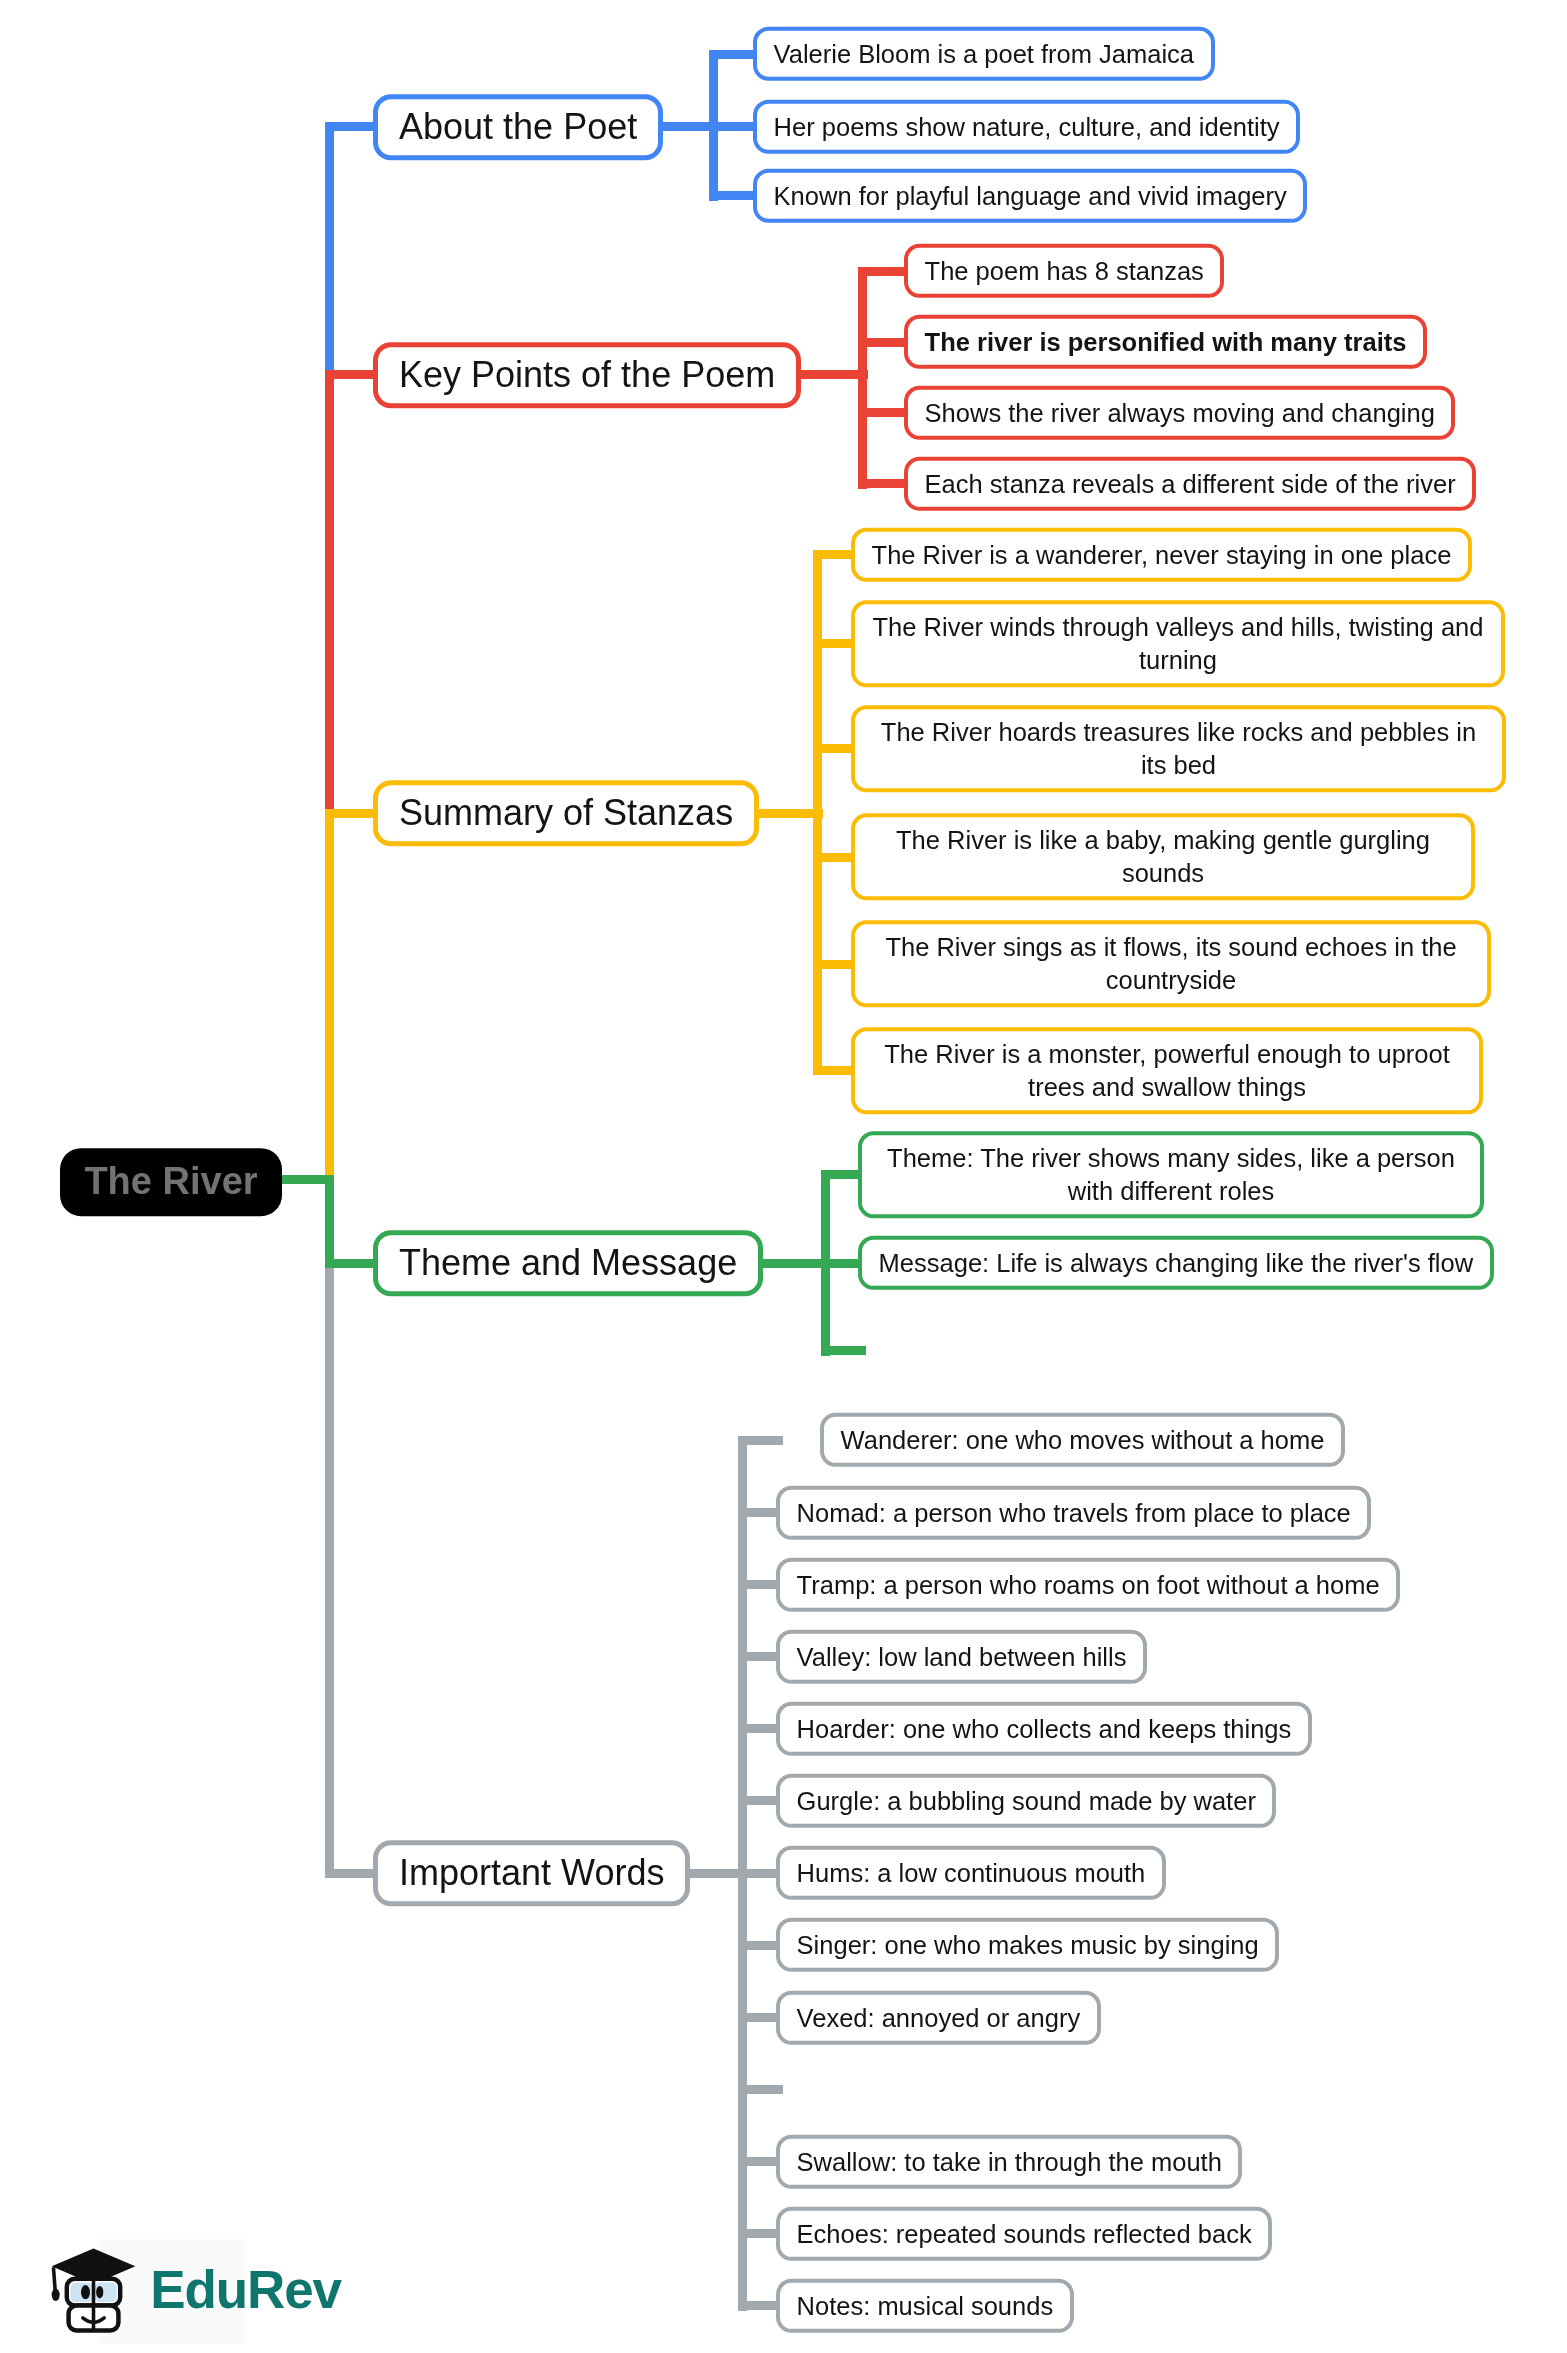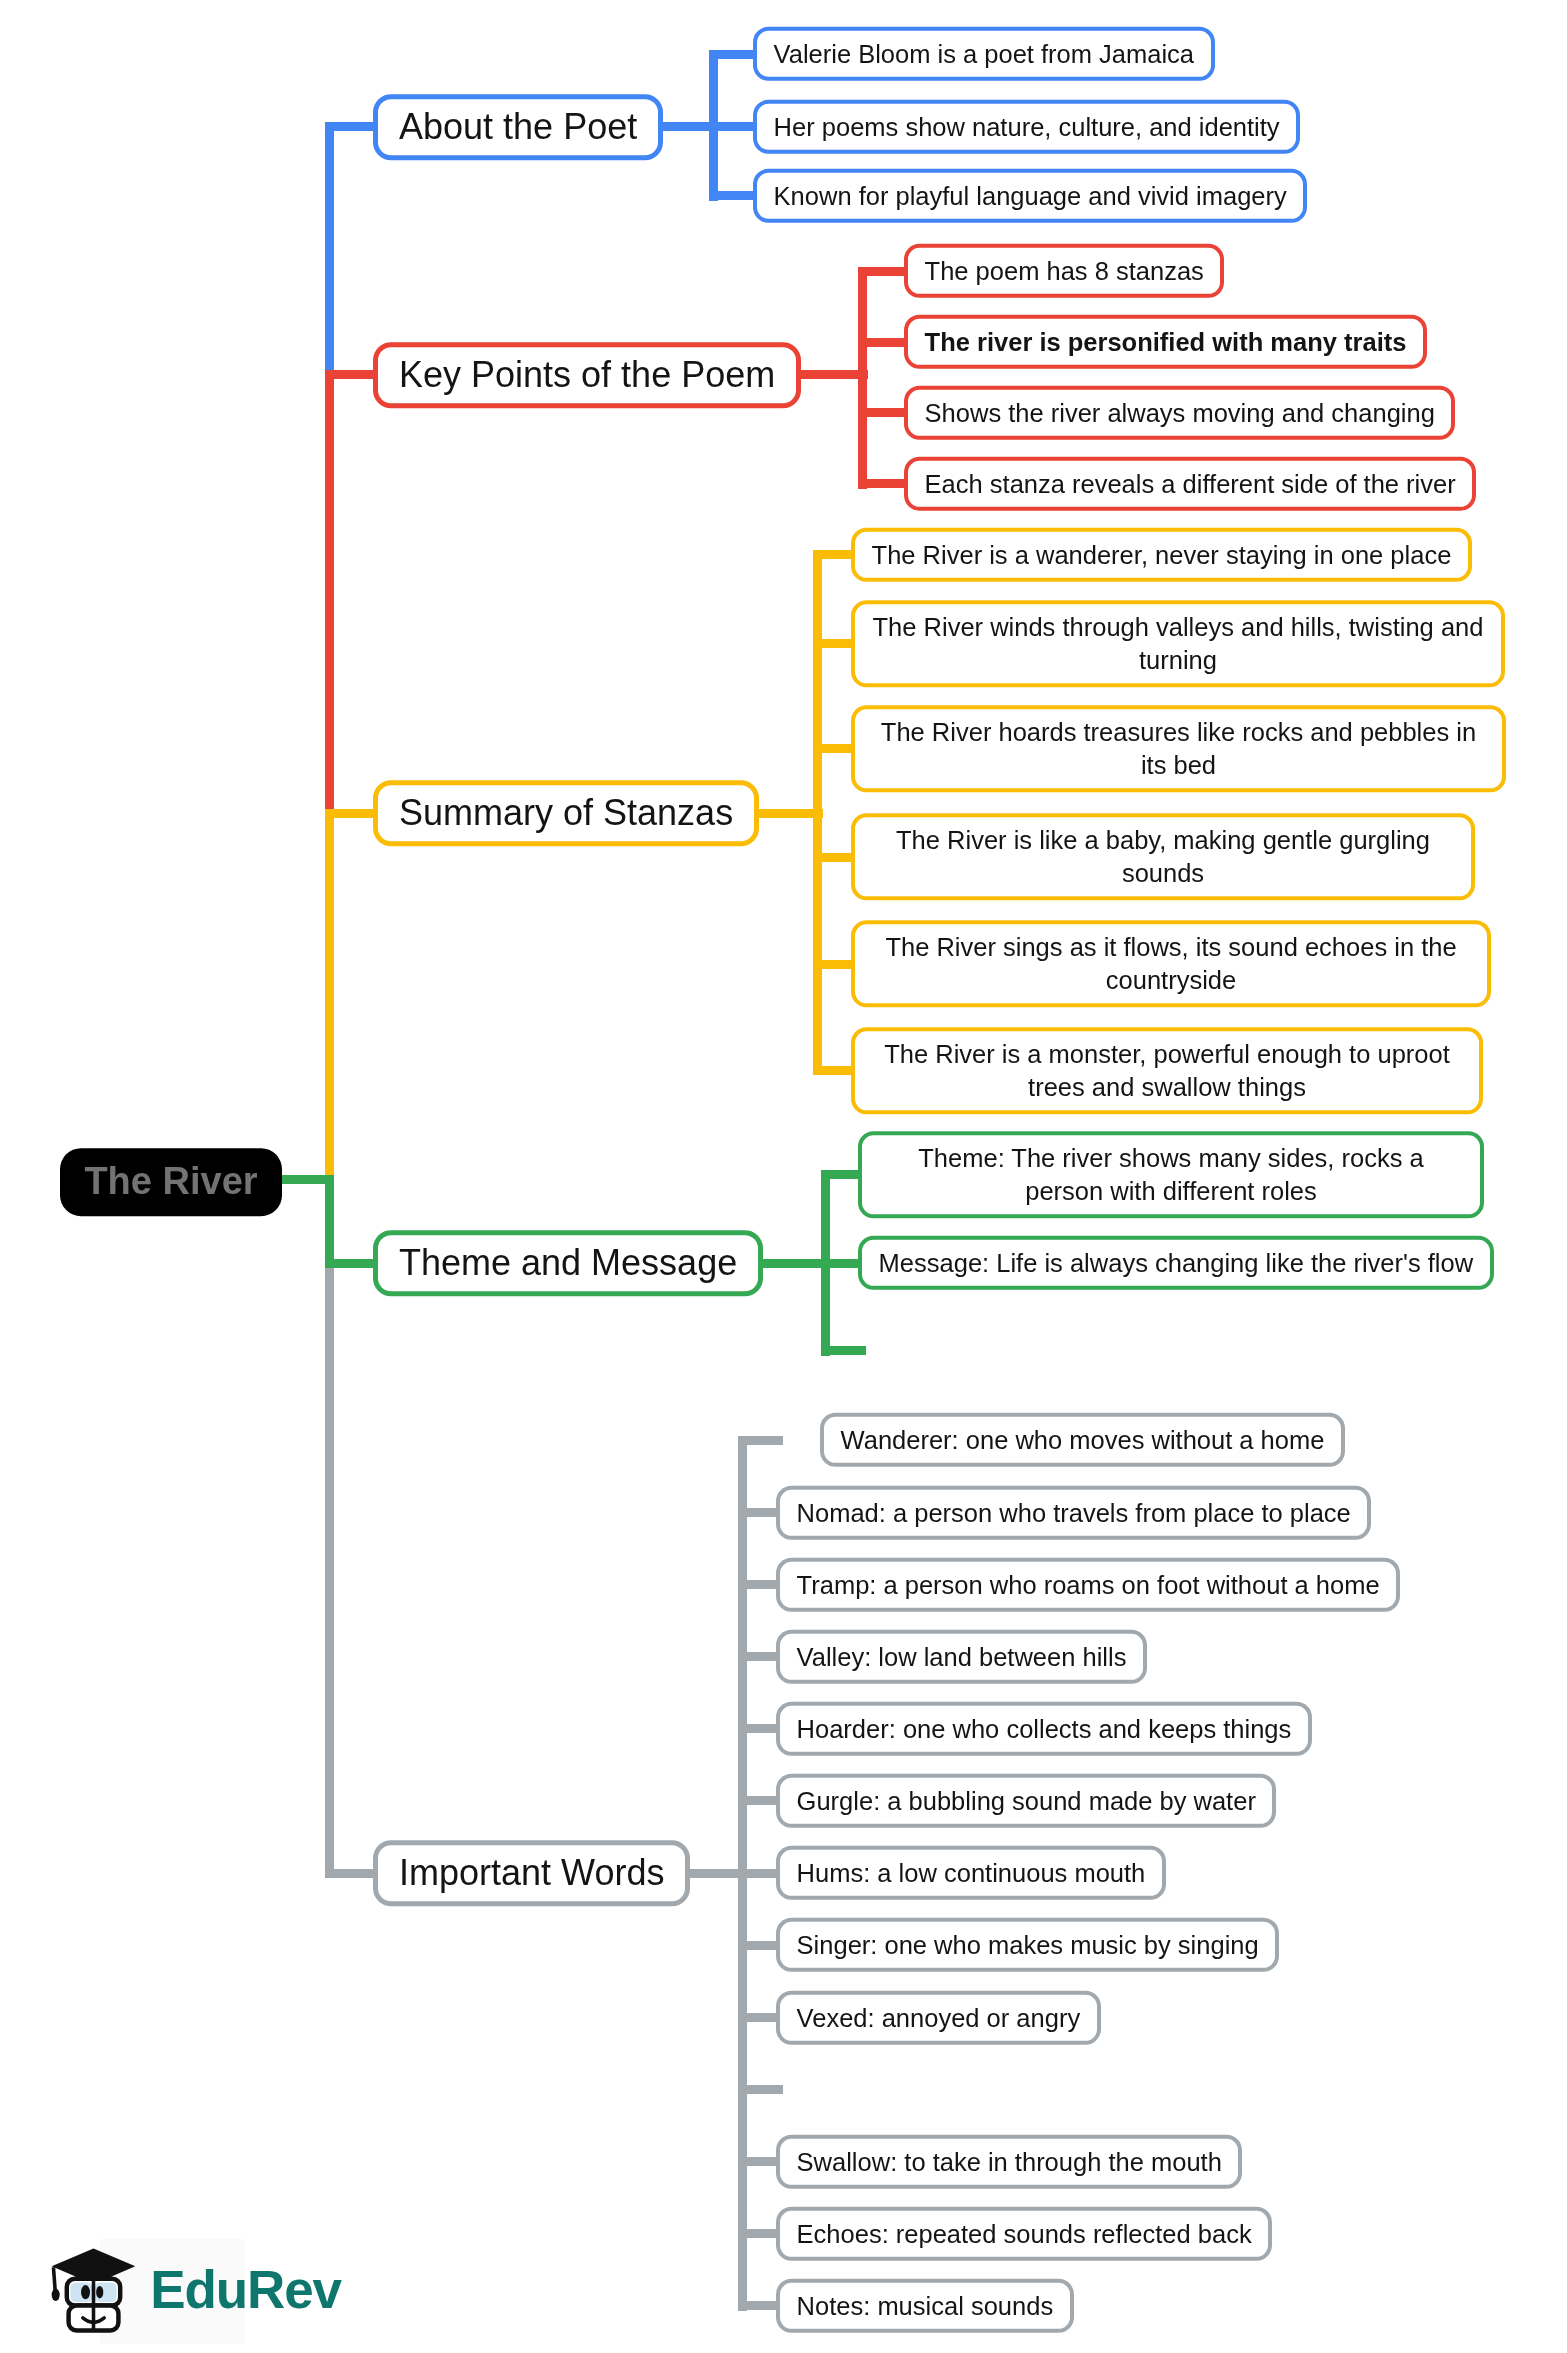--- a/index.html
+++ b/index.html
@@ -87,21 +87,21 @@
     <div class="node leaf wrap" style="left: 851px; top: 857px; border-color: rgb(251, 188, 5); width: 624px;">The River is like a baby, making gentle gurgling sounds</div>
     <div class="conn" style="left: 813px; top: 960px; width: 45px; height: 9.4px; background: rgb(251, 188, 5);"></div>
     <div class="node leaf wrap" style="left: 851px; top: 964px; border-color: rgb(251, 188, 5); width: 640px;">The River sings as it flows, its sound echoes in the countryside</div>
     <div class="conn" style="left: 813px; top: 1066px; width: 45px; height: 9.4px; background: rgb(251, 188, 5);"></div>
     <div class="node leaf wrap" style="left: 851px; top: 1071px; border-color: rgb(251, 188, 5); width: 632px;">The River is a monster, powerful enough to uproot trees and swallow things</div>
     <div class="conn" style="left: 325px; top: 1259px; width: 60px; height: 9.4px; background: rgb(52, 168, 83);"></div>
     <div class="node header" style="left: 373px; top: 1263px; border-color: rgb(52, 168, 83);">Theme and Message</div>
     <div class="conn" style="left: 821px; top: 1170px; width: 9.4px; height: 186px; background: rgb(52, 168, 83);"></div>
     <div class="conn" style="left: 420px; top: 1259px; width: 410px; height: 9.4px; background: rgb(52, 168, 83);"></div>
     <div class="conn" style="left: 821px; top: 1170px; width: 45px; height: 9.4px; background: rgb(52, 168, 83);"></div>
-    <div class="node leaf wrap" style="left: 858px; top: 1175px; border-color: rgb(52, 168, 83); width: 626px;">Theme: The river shows many sides, rocks a person with different roles</div>
+    <div class="node leaf wrap" style="left: 858px; top: 1175px; border-color: rgb(52, 168, 83); width: 626px;">Theme: The river shows many sides, like a person with different roles</div>
     <div class="conn" style="left: 821px; top: 1259px; width: 45px; height: 9.4px; background: rgb(52, 168, 83);"></div>
     <div class="node leaf" style="left: 858px; top: 1263px; border-color: rgb(52, 168, 83);">Message: Life is always changing like the river's flow</div>
     <div class="conn" style="left: 821px; top: 1346px; width: 45px; height: 9.4px; background: rgb(52, 168, 83);"></div>
     <div class="conn" style="left: 325px; top: 1869px; width: 60px; height: 9.4px; background: rgb(162, 169, 174);"></div>
     <div class="node header" style="left: 373px; top: 1873px; border-color: rgb(162, 169, 174);">Important Words</div>
     <div class="conn" style="left: 738px; top: 1436px; width: 9.4px; height: 875px; background: rgb(162, 169, 174);"></div>
     <div class="conn" style="left: 420px; top: 1869px; width: 327px; height: 9.4px; background: rgb(162, 169, 174);"></div>
     <div class="conn" style="left: 738px; top: 1436px; width: 45px; height: 9.4px; background: rgb(162, 169, 174);"></div>
     <div class="node leaf" style="left: 820px; top: 1440px; border-color: rgb(162, 169, 174);">Wanderer: one who moves without a home</div>
     <div class="conn" style="left: 738px; top: 1508px; width: 45px; height: 9.4px; background: rgb(162, 169, 174);"></div>

